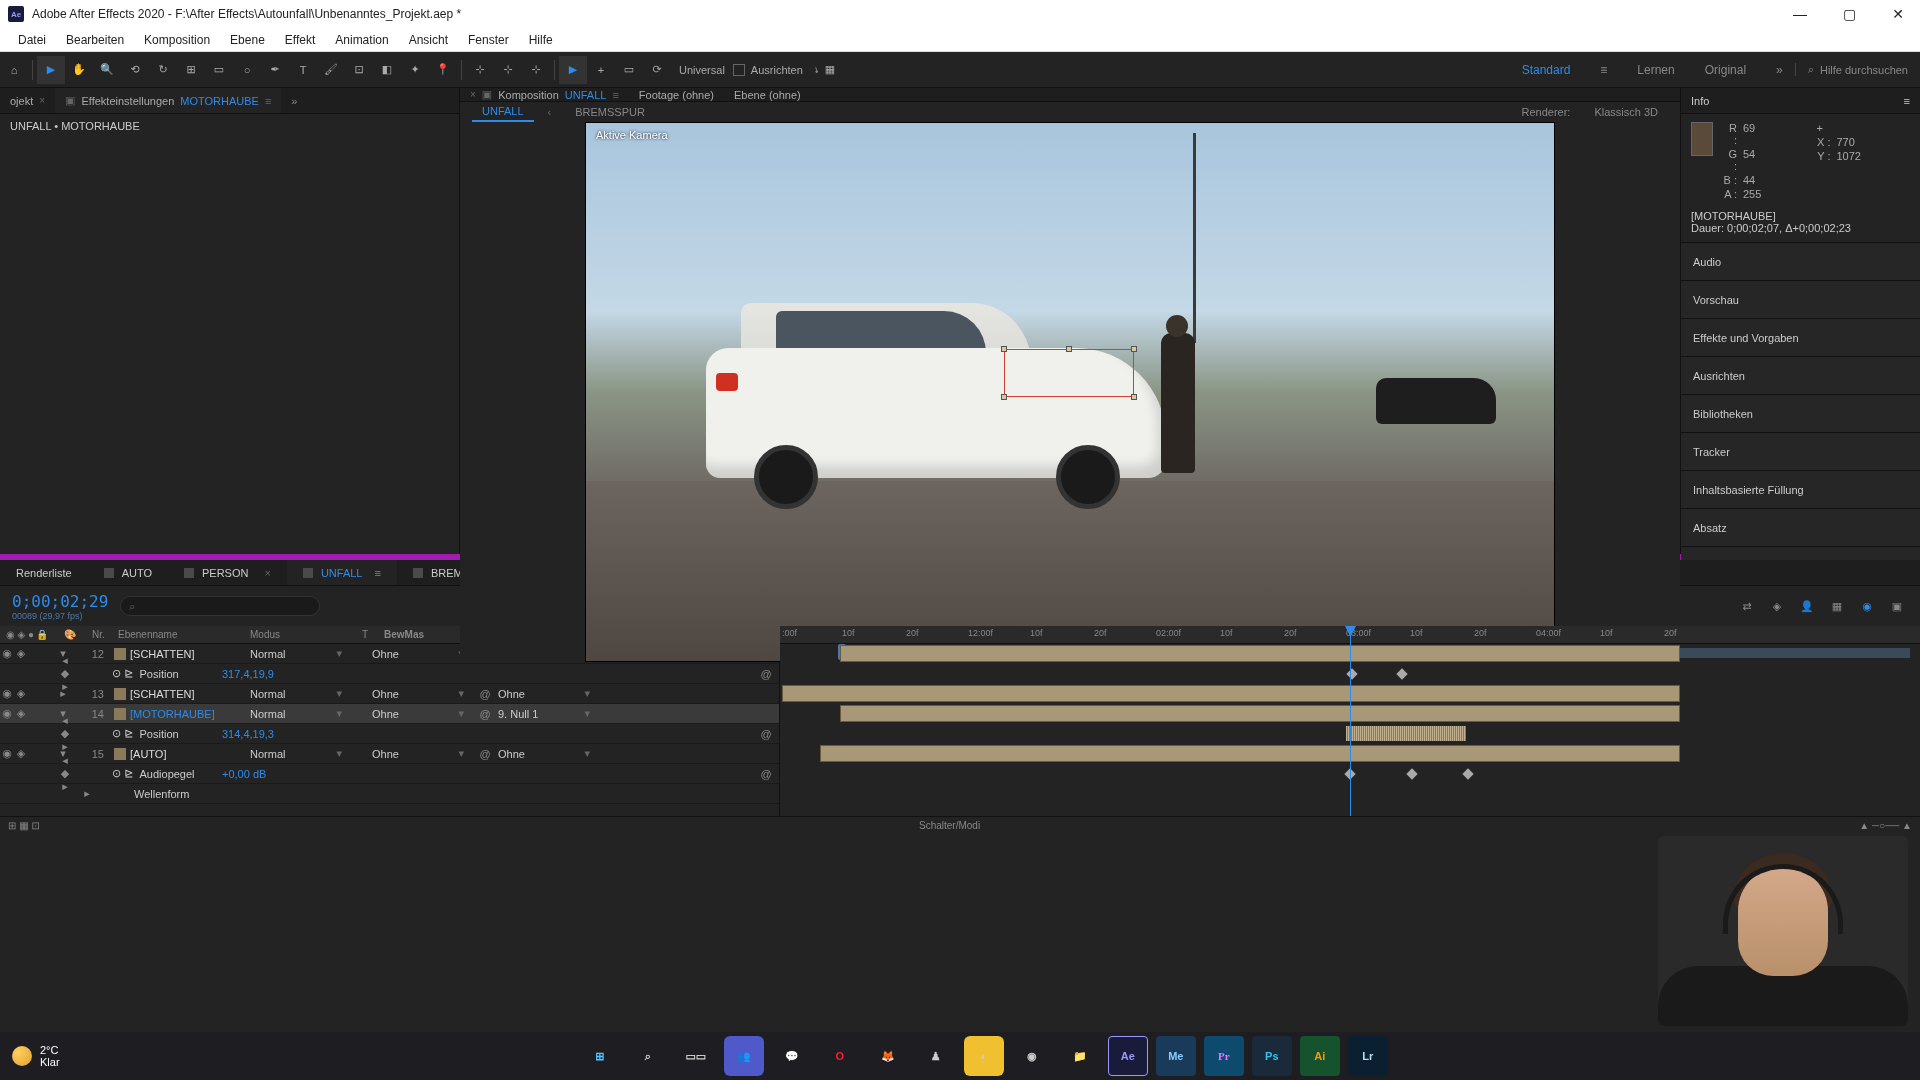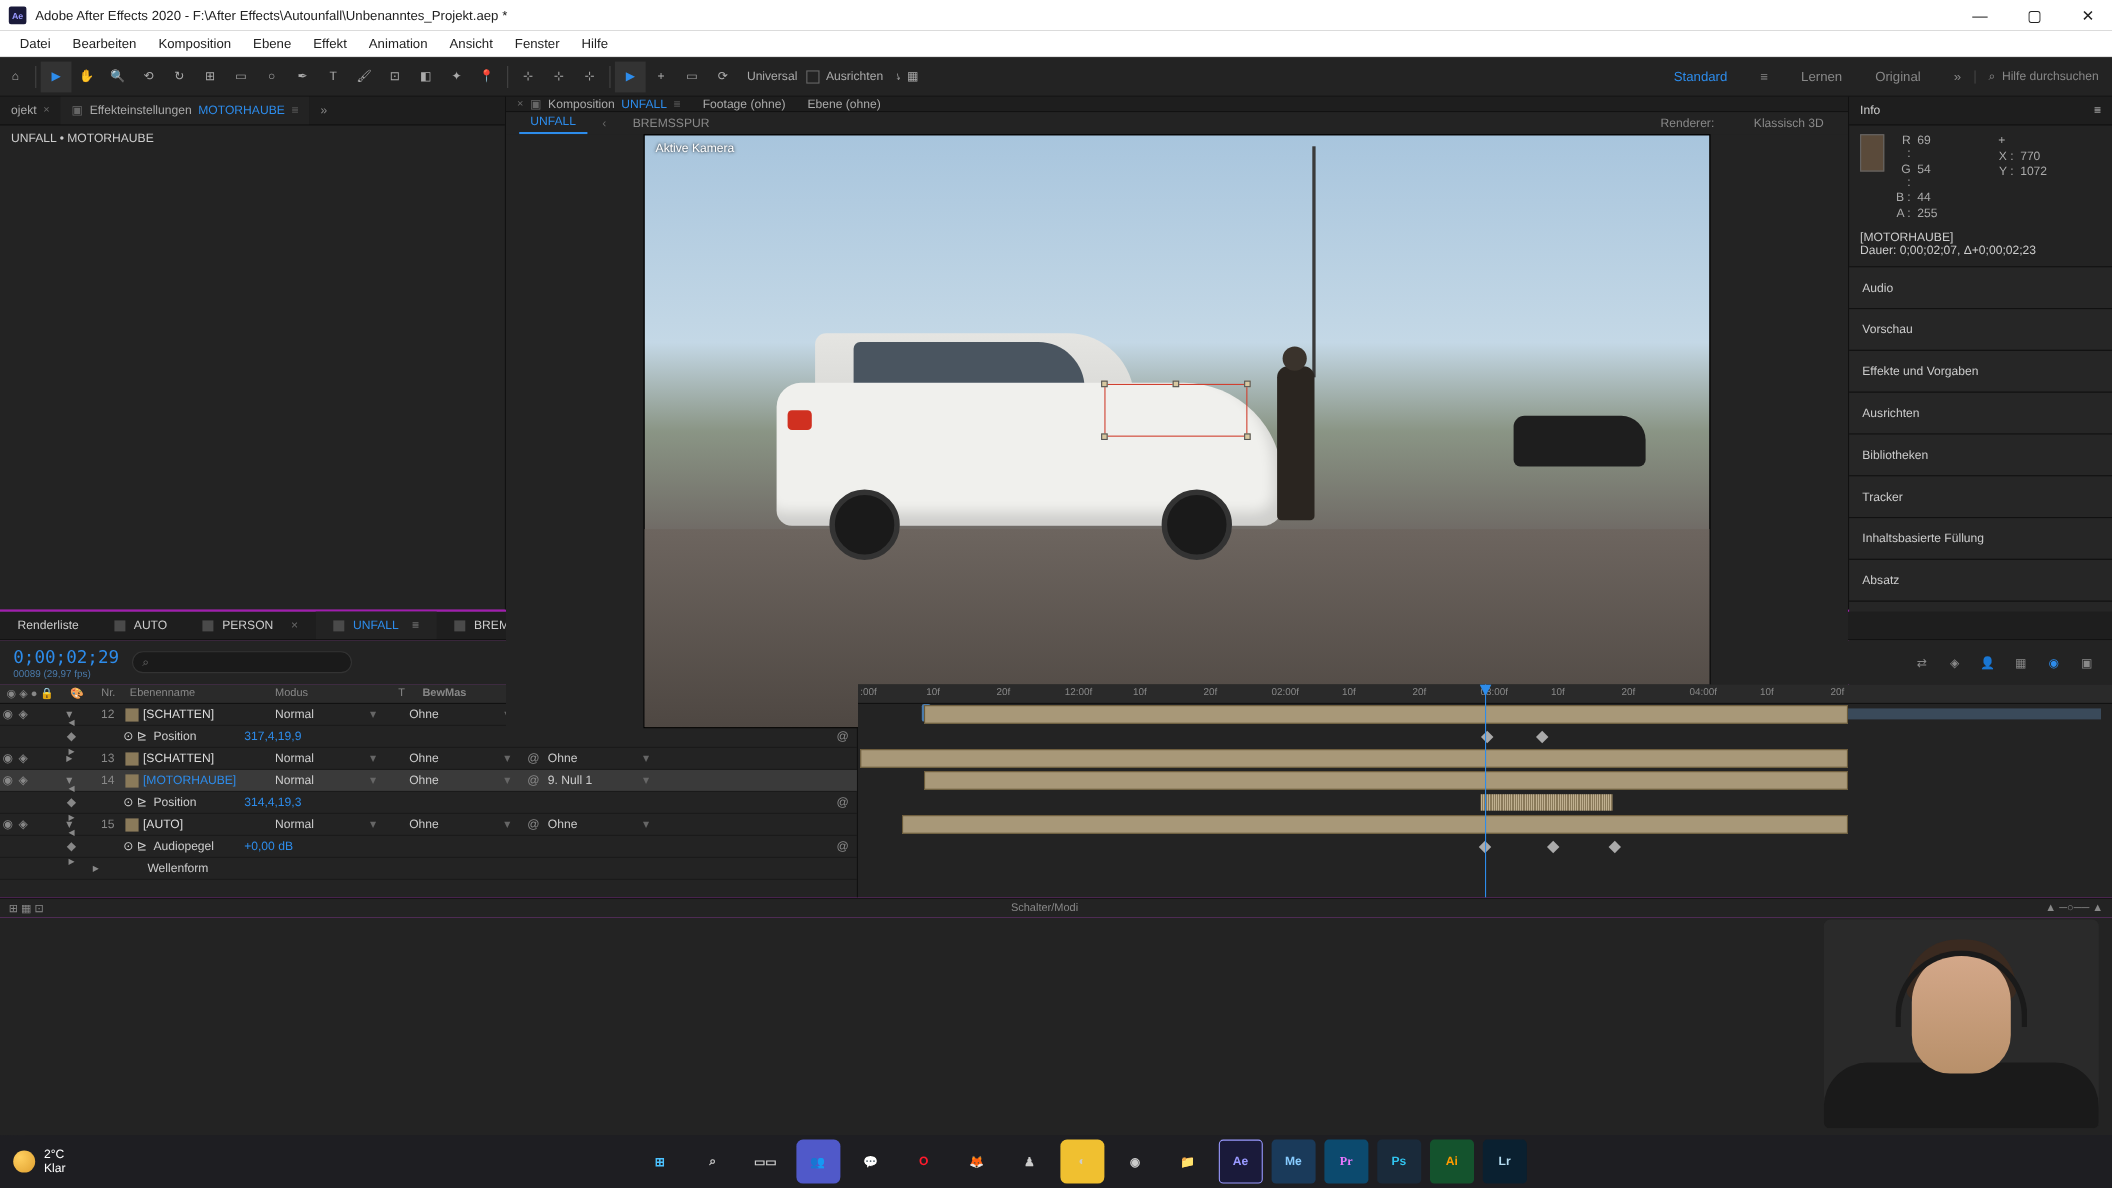--- a/index.html
+++ b/index.html
@@ -39,21 +39,21 @@
 .panel-tab .dots { color:#666; }
 .panel-tab .lbl { color:#aaa; }
 .panel-tab .accent { color:#2d8ceb; }
 .breadcrumb { padding: 6px 10px; font-size: 11px; color: #ccc; }
 
 
 .viewer-panel { flex: 1; background: #232323; display: flex; flex-direction: column; }
 .viewer-subtabs { height: 22px; background: #232323; display: flex; align-items: center; padding: 0 12px; gap: 4px; }
 .viewer-subtabs span { padding: 3px 10px; font-size: 11px; cursor: pointer; color: #888; }
 .viewer-subtabs span.active { color: #2d8ceb; border-bottom: 2px solid #2d8ceb; }
-.viewer-info { display: flex; align-items: center; gap: 16px; margin-left: auto; font-size: 11px; color: #888; text-align: center; }
+.viewer-info { display: flex; align-items: center; gap: 4px; margin-left: auto; font-size: 11px; color: #888; text-align: center; }
 .viewport { flex: 1; background: #232323; display: flex; align-items: center; justify-content: center; position: relative; }
 .video-frame { width: 970px; height: 540px; background: linear-gradient(to bottom, #a8c5dd 0%, #c4d8e6 35%, #8a9585 50%, #6b6360 70%, #5a524f 100%); position: relative; border:1px solid #000;}
 .video-label { position:absolute; top:6px; left:10px; font-size:11px; color:#fff; text-shadow:0 0 3px #000; }
 .car-body { position:absolute; left:120px; top:225px; width:460px; height:130px; background:#f0f0ed; border-radius:22px 90px 18px 14px; box-shadow: inset -8px -12px 12px rgba(0,0,0,0.14); }
 .car-top { position:absolute; left:155px; top:180px; width:290px; height:70px; background:linear-gradient(to bottom,#e5e5e2,#d8d8d5); border-radius:10px 60px 0 0; }
 .car-window { position:absolute; left:190px; top:188px; width:210px; height:48px; background:#4a5560; border-radius:6px 42px 0 0; }
 .wheel1 { position:absolute; left:168px; top:322px; width:64px; height:64px; background:#1a1a1a; border-radius:50%; border:5px solid #333; }
 .wheel2 { position:absolute; left:470px; top:322px; width:64px; height:64px; background:#1a1a1a; border-radius:50%; border:5px solid #333; }
 .taillight { position:absolute; left:130px; top:250px; width:22px; height:18px; background:#d03020; border-radius:4px; }
 .person { position:absolute; left:575px; top:210px; width:34px; height:140px; background:#2a2520; border-radius:10px 10px 4px 4px; }
@@ -72,21 +72,21 @@
 
 .right-panel { width: 240px; background: #232323; border-left: 1px solid #111; }
 .right-header { height: 26px; display: flex; align-items: center; padding: 0 10px; background: #1e1e1e; border-bottom:1px solid #111;font-size:11px;}
 .info-block { padding: 8px 10px; font-size: 11px; color: #aaa; }
 .info-row { display: flex; gap: 6px; margin-bottom: 2px; }
 .info-row .lbl { width: 14px; text-align: right; }
 .info-swatch { width: 22px; height: 34px; background: #5a4a3a; border:1px solid #666; float:left; margin-right:10px; }
 .right-panel .panel-item { height: 38px; display: flex; align-items: center; padding: 0 12px; border-top: 1px solid #111; font-size: 11px; color: #ccc; cursor:pointer; background:#262626;}
 
 
-.timeline-area { height: 280px; background: #d946ef; border-top: 2px solid #a21caf; display: flex; flex-direction: column; }
+.timeline-area { height: 280px; background: #bef264; border-top: 6px solid #a21caf; display: flex; flex-direction: column; }
 .timeline-tabs { height: 26px; display: flex; align-items: center; background: #1e1e1e; border-bottom: 1px solid #111; }
 .timeline-tabs .tab { padding: 0 16px; height: 100%; display: flex; align-items: center; gap: 8px; font-size: 11px; cursor: pointer; }
 .timeline-tabs .tab.active { background: #232323; color: #2d8ceb; }
 .timeline-tabs .tab .sq { width:10px;height:10px;background:#4a4a4a; }
 .timeline-header { height: 40px; display: flex; align-items: center; padding: 0 12px; background: #232323; gap: 12px; }
 .timecode { color: #2d8ceb; font-size: 16px; font-family: monospace; }
 .search-tl { flex: 1; max-width: 200px; height: 20px; background: #1a1a1a; border:1px solid #333; border-radius:10px; display:flex;align-items:center;padding:0 8px;}
 .timeline-toolbar { display:flex;align-items:center;gap:8px;margin-left:auto; }
 .timeline-toolbar .btn { width:22px;height:22px;display:flex;align-items:center;justify-content:center;cursor:pointer;color:#888; }
 

